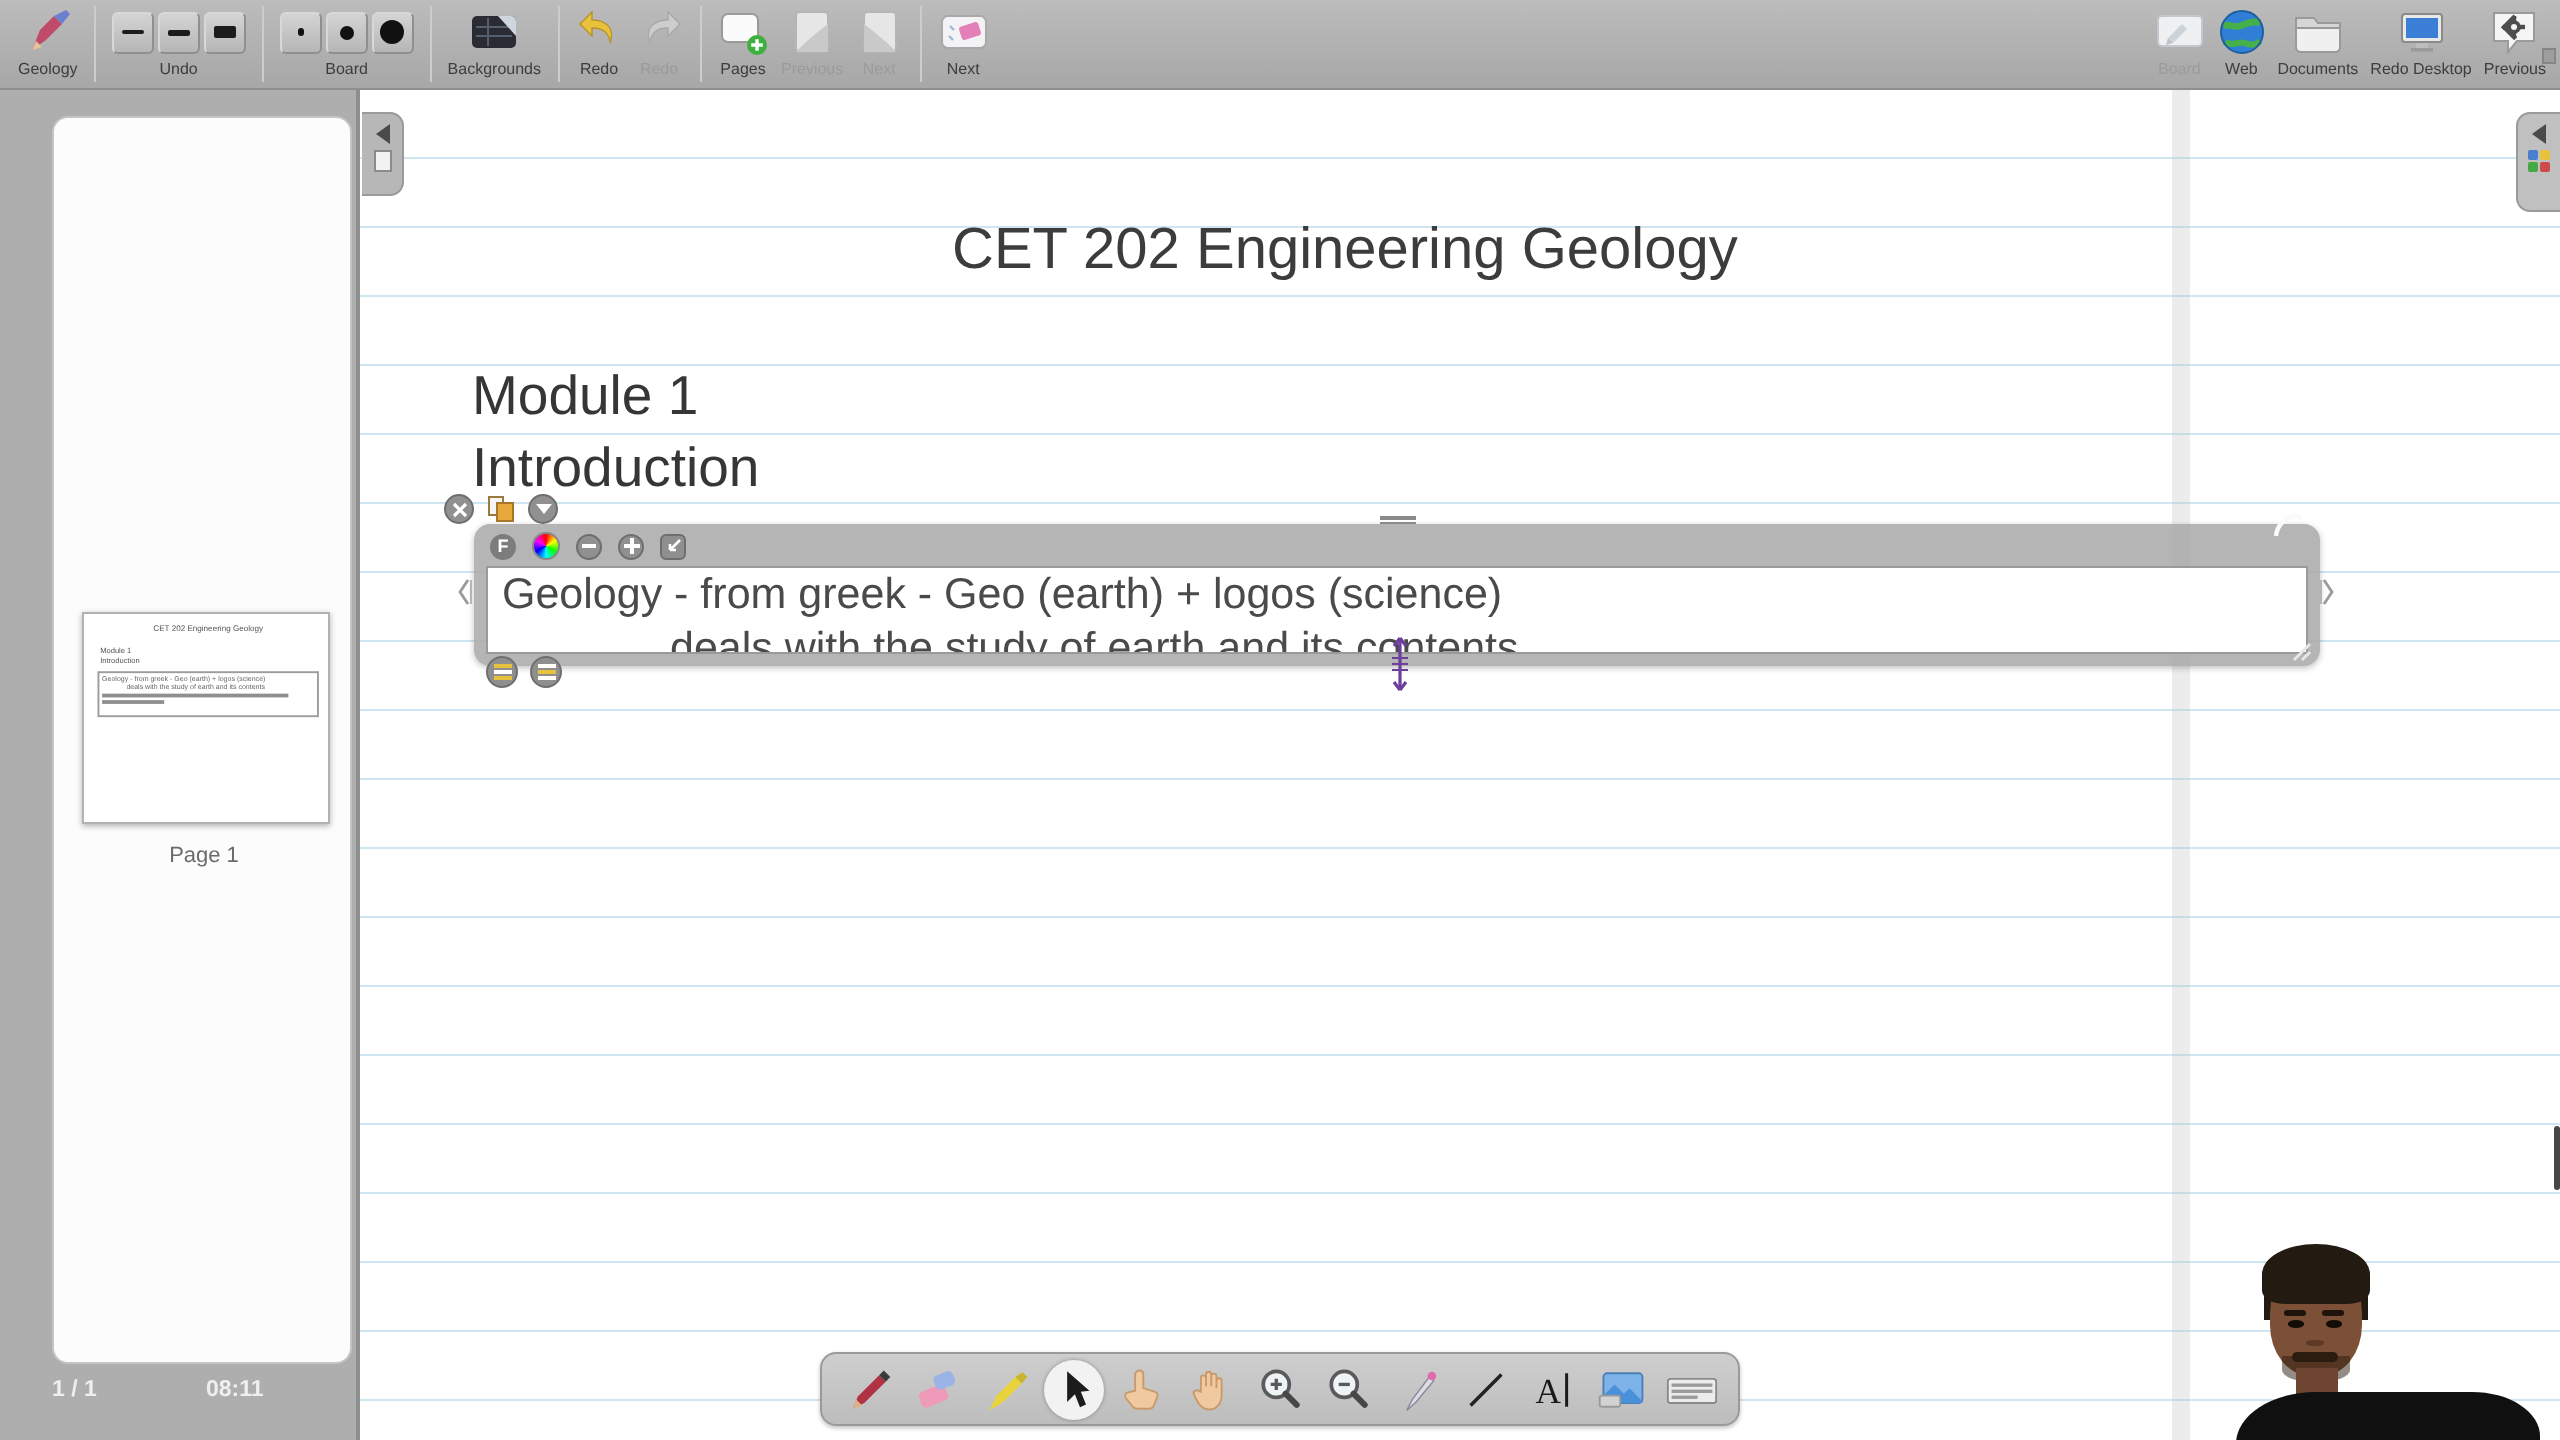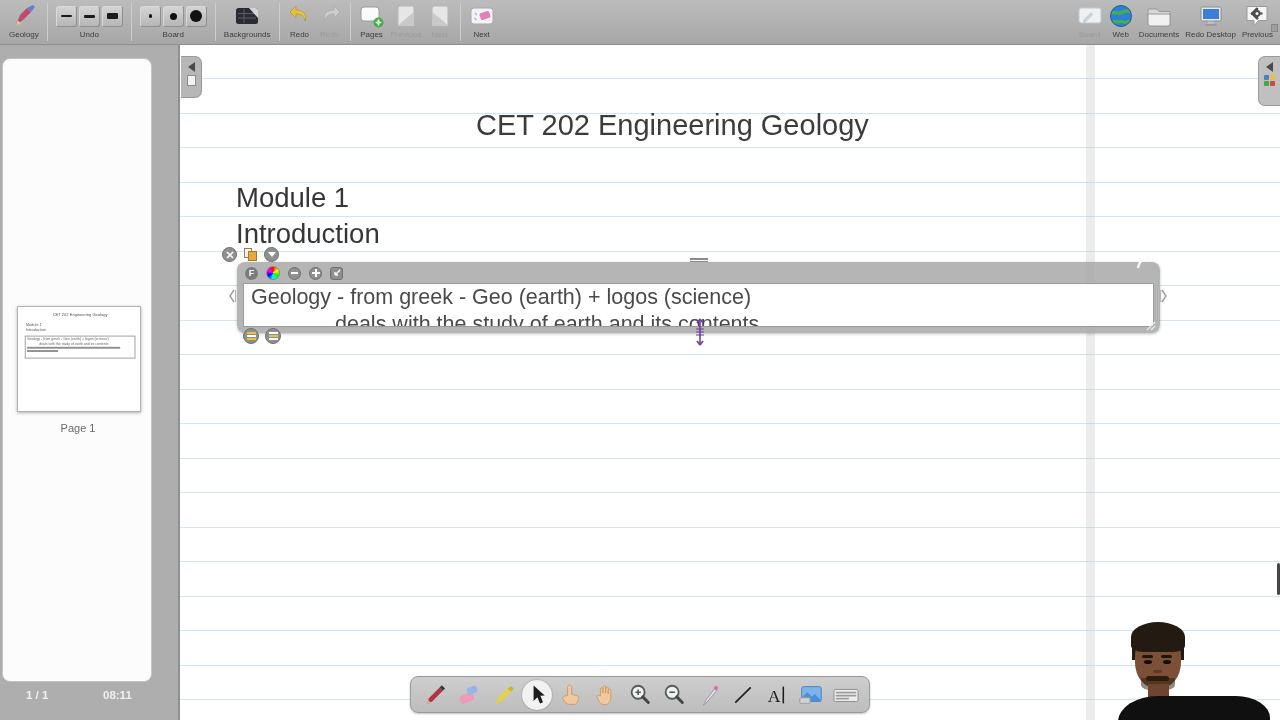--- a/index.html
+++ b/index.html
@@ -21,21 +21,21 @@
     display:flex; align-items:center; justify-content:center; }
   .sq-btn.selected { border-color:#777 #e0e0e0 #e0e0e0 #777; background:#c2c2c2; }
   .swatch-chip { width:12px; height:12px; border-radius:2px; }
   .line-bar { background:#1c1c1c; width:11px; border-radius:1px; }
   .er-dot { background:#111; border-radius:50%; }
   svg { display:block; }
 
   
   .sidebar { position:absolute; left:0; top:45px; width:180px; height:675px;
     background:#aeaeae; border-right:2px solid #8f8f8f; z-index:40; }
-  .sidebar-panel { position:absolute; left:2px; top:13px; width:150px; height:624px;
+  .sidebar-panel { position:absolute; left:26px; top:13px; width:150px; height:624px;
     background:#fcfcfc; border:1px solid #c4c4c4; border-radius:8px; }
   .page-thumb { position:absolute; left:14px; top:247px; width:124px; height:106px;
     background:#fff; border:1px solid #b2b2b2; box-shadow:0 1px 3px rgba(0,0,0,.3); overflow:hidden; cursor:pointer; }
   .thumb-inner { position:absolute; left:0; top:0; width:920px; height:790px;
     transform:scale(0.135); transform-origin:0 0; }
   .thumb-title { position:absolute; left:0; top:38px; width:920px; text-align:center; font-size:30px; color:#555; }
   .thumb-h1 { position:absolute; left:60px; top:118px; font-size:28px; color:#555; }
   .thumb-h2 { position:absolute; left:60px; top:156px; font-size:28px; color:#555; }
   .thumb-box { position:absolute; left:50px; top:212px; width:820px; height:170px;
     border:7px solid #9c9c9c; background:#fff; padding:4px 10px; }

